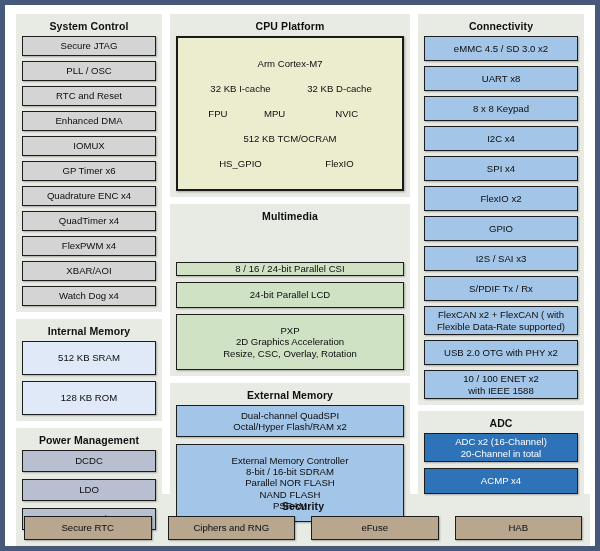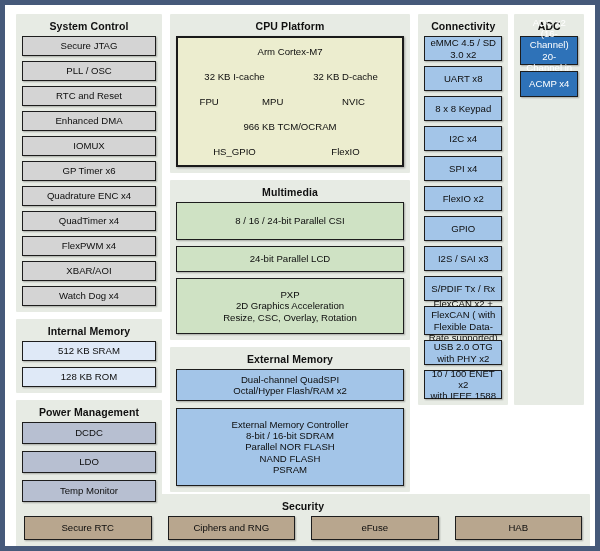--- a/index.html
+++ b/index.html
@@ -29,21 +29,21 @@
     padding: 4px 6px 4px 6px;
   }
   .cols {
     display: flex;
     gap: 8px;
     align-items: flex-start;
     height: 473px;
   }
   .col-left  { width: 146px; display: flex; flex-direction: column; gap: 7px; }
   .col-mid   { width: 240px; display: flex; flex-direction: column; gap: 7px; }
-  .col-right { width: 166px; display: flex; flex-direction: row; gap: 6px; }
+  .col-right { width: 166px; display: flex; flex-direction: column; gap: 6px; }
 
   .panel {
     background: #e7ebe4;
     border-radius: 1px;
     padding: 4px 6px 6px 6px;
     box-sizing: border-box;
   }
   .panel-title {
     text-align: center;
     font-weight: bold;
@@ -77,28 +77,28 @@
   .ltblue { background: #dfe9f7; }
   .slate  { background: #b7bfd1; }
   .green  { background: #cfe2c4; }
   .blue   { background: #a3c5e8; }
   .dkblue { background: #2e72b8; color: #ffffff; }
   .tan    { background: #b8a68e; }
 
   
   .col-left .block { height: 20px; margin-bottom: 5px; }
   .col-left .block:last-child { margin-bottom: 0; }
-  .panel-mem .block { height: 20px; margin-bottom: 6px; }
+  .panel-mem .block { height: 34px; margin-bottom: 6px; }
   .panel-pwr .block { height: 22px; margin-bottom: 7px; }
 
   
   .cpu-frame {
     border: 2px solid #1a1a1a;
     background: #ecedcf;
-    padding: 2px;
+    padding: 14px;
     box-shadow: 1px 1px 2px rgba(0,0,0,0.3);
   }
   .cpu-row { display: flex; gap: 2px; margin-bottom: 2px; }
   .cpu-row:last-child { margin-bottom: 0; }
   .cpu-cell {
     background: #ecedcf;
     text-align: center;
     font-size: 9.6px;
     color: #0d0d0d;
     display: flex;
@@ -109,21 +109,21 @@
   }
   .cpu-cell.full { flex: 1 1 100%; }
   .cpu-cell.half { flex: 1 1 50%; }
   .cpu-cell.f1 { flex: 1 1 27%; }
   .cpu-cell.f2 { flex: 1 1 30%; }
   .cpu-cell.f3 { flex: 1 1 43%; }
 
   
   .panel-mm .block { margin-bottom: 6px; }
   .panel-mm .block:last-child { margin-bottom: 0; }
-  .mm-1 { height: 38px; }
+  .mm-1 { height: 14px; margin-top: 36px; }
   .mm-2 { height: 26px; }
   .mm-3 { height: 56px; }
 
   .panel-em .block { margin-bottom: 7px; }
   .panel-em .block:last-child { margin-bottom: 0; }
   .em-1 { height: 32px; }
   .em-2 { height: 78px; }
 
   
   .panel-conn .block { height: 25px; margin-bottom: 5px; }
@@ -227,21 +227,21 @@
             <div class="cpu-row">
               <div class="cpu-cell half">32 KB I-cache</div>
               <div class="cpu-cell half">32 KB D-cache</div>
             </div>
             <div class="cpu-row">
               <div class="cpu-cell f1">FPU</div>
               <div class="cpu-cell f2">MPU</div>
               <div class="cpu-cell f3">NVIC</div>
             </div>
             <div class="cpu-row">
-              <div class="cpu-cell full">966 KB TCM/OCRAM</div>
+              <div class="cpu-cell full">512 KB TCM/OCRAM</div>
             </div>
             <div class="cpu-row">
               <div class="cpu-cell half">HS_GPIO</div>
               <div class="cpu-cell half">FlexIO</div>
             </div>
           </div>
         </div>
 
         <div class="panel panel-mm">
           <div class="panel-title">Multimedia</div>

